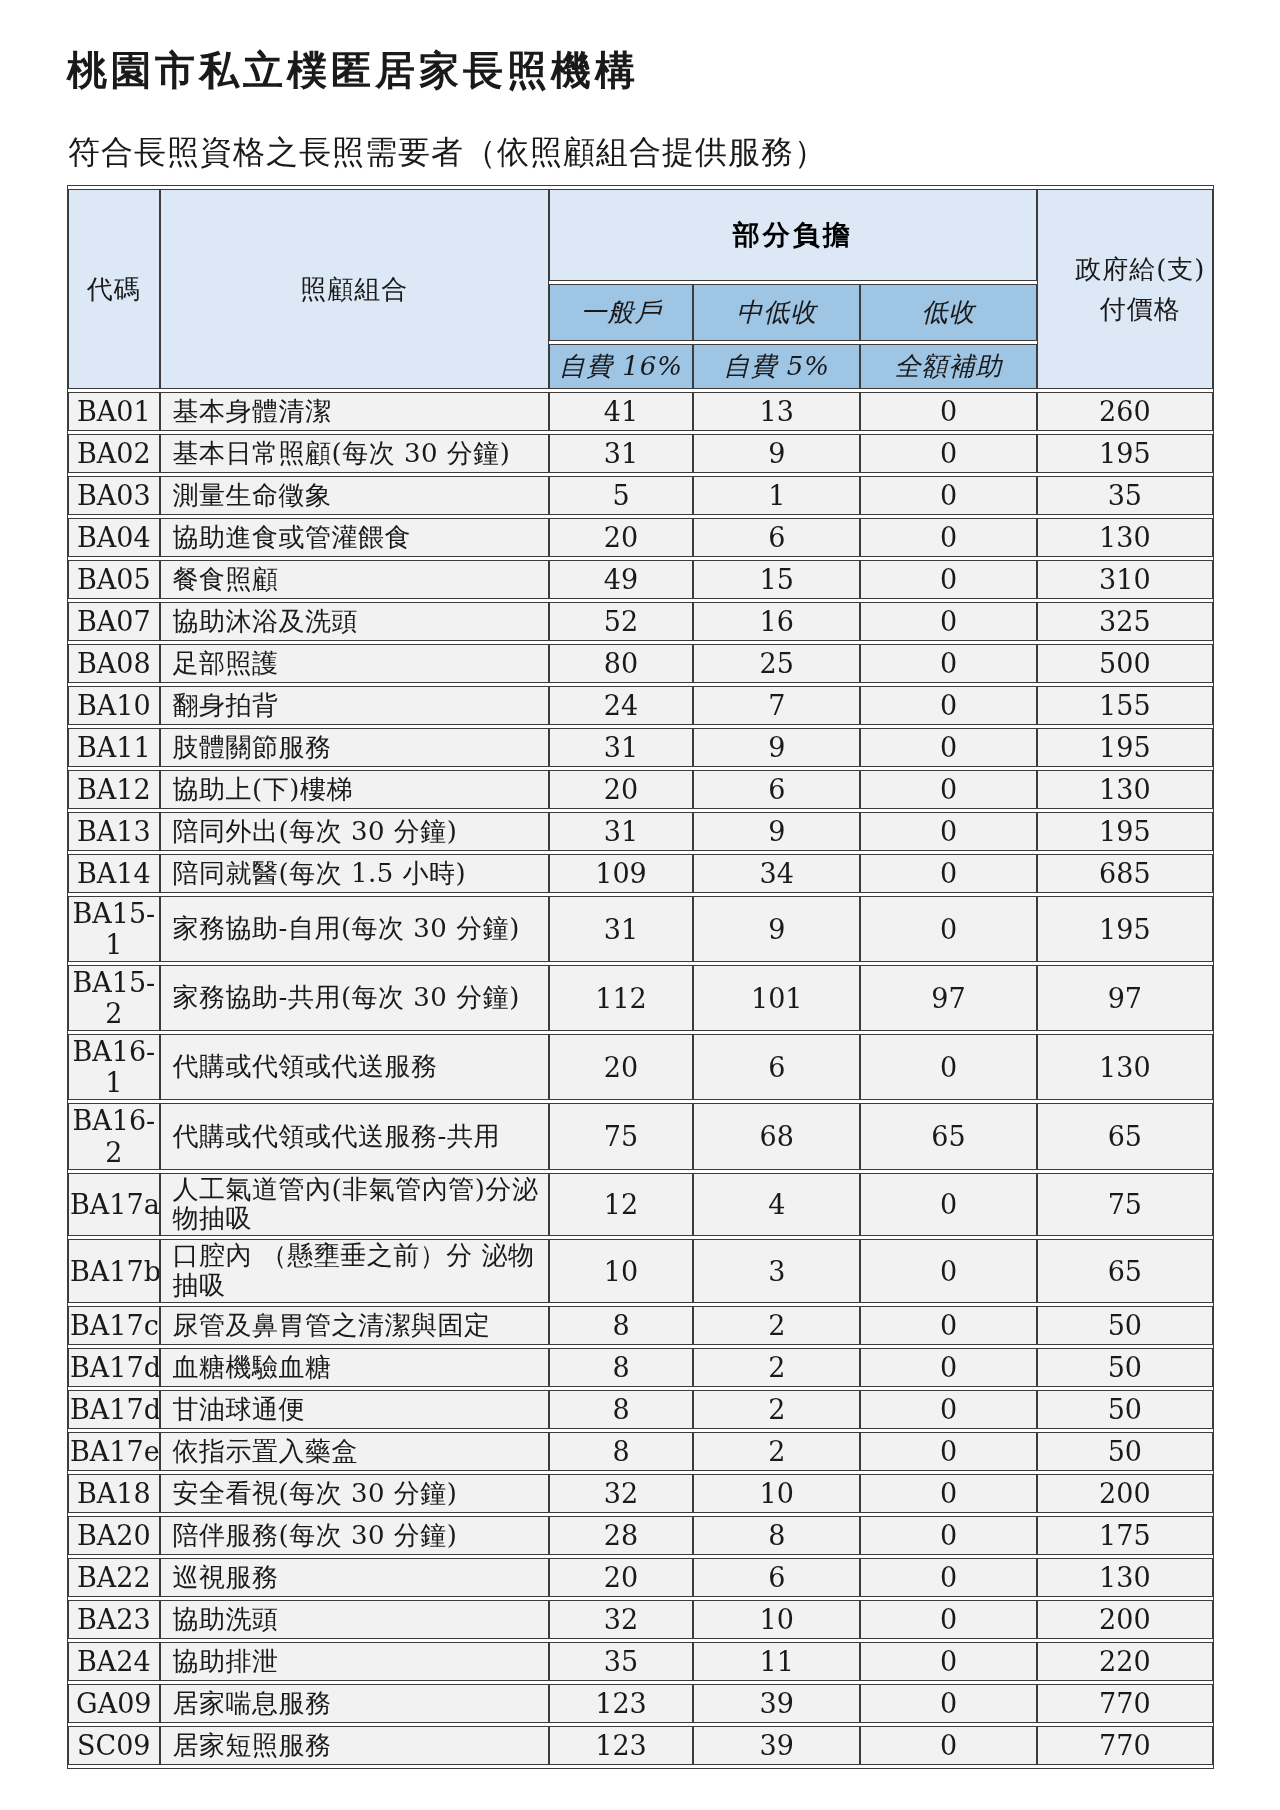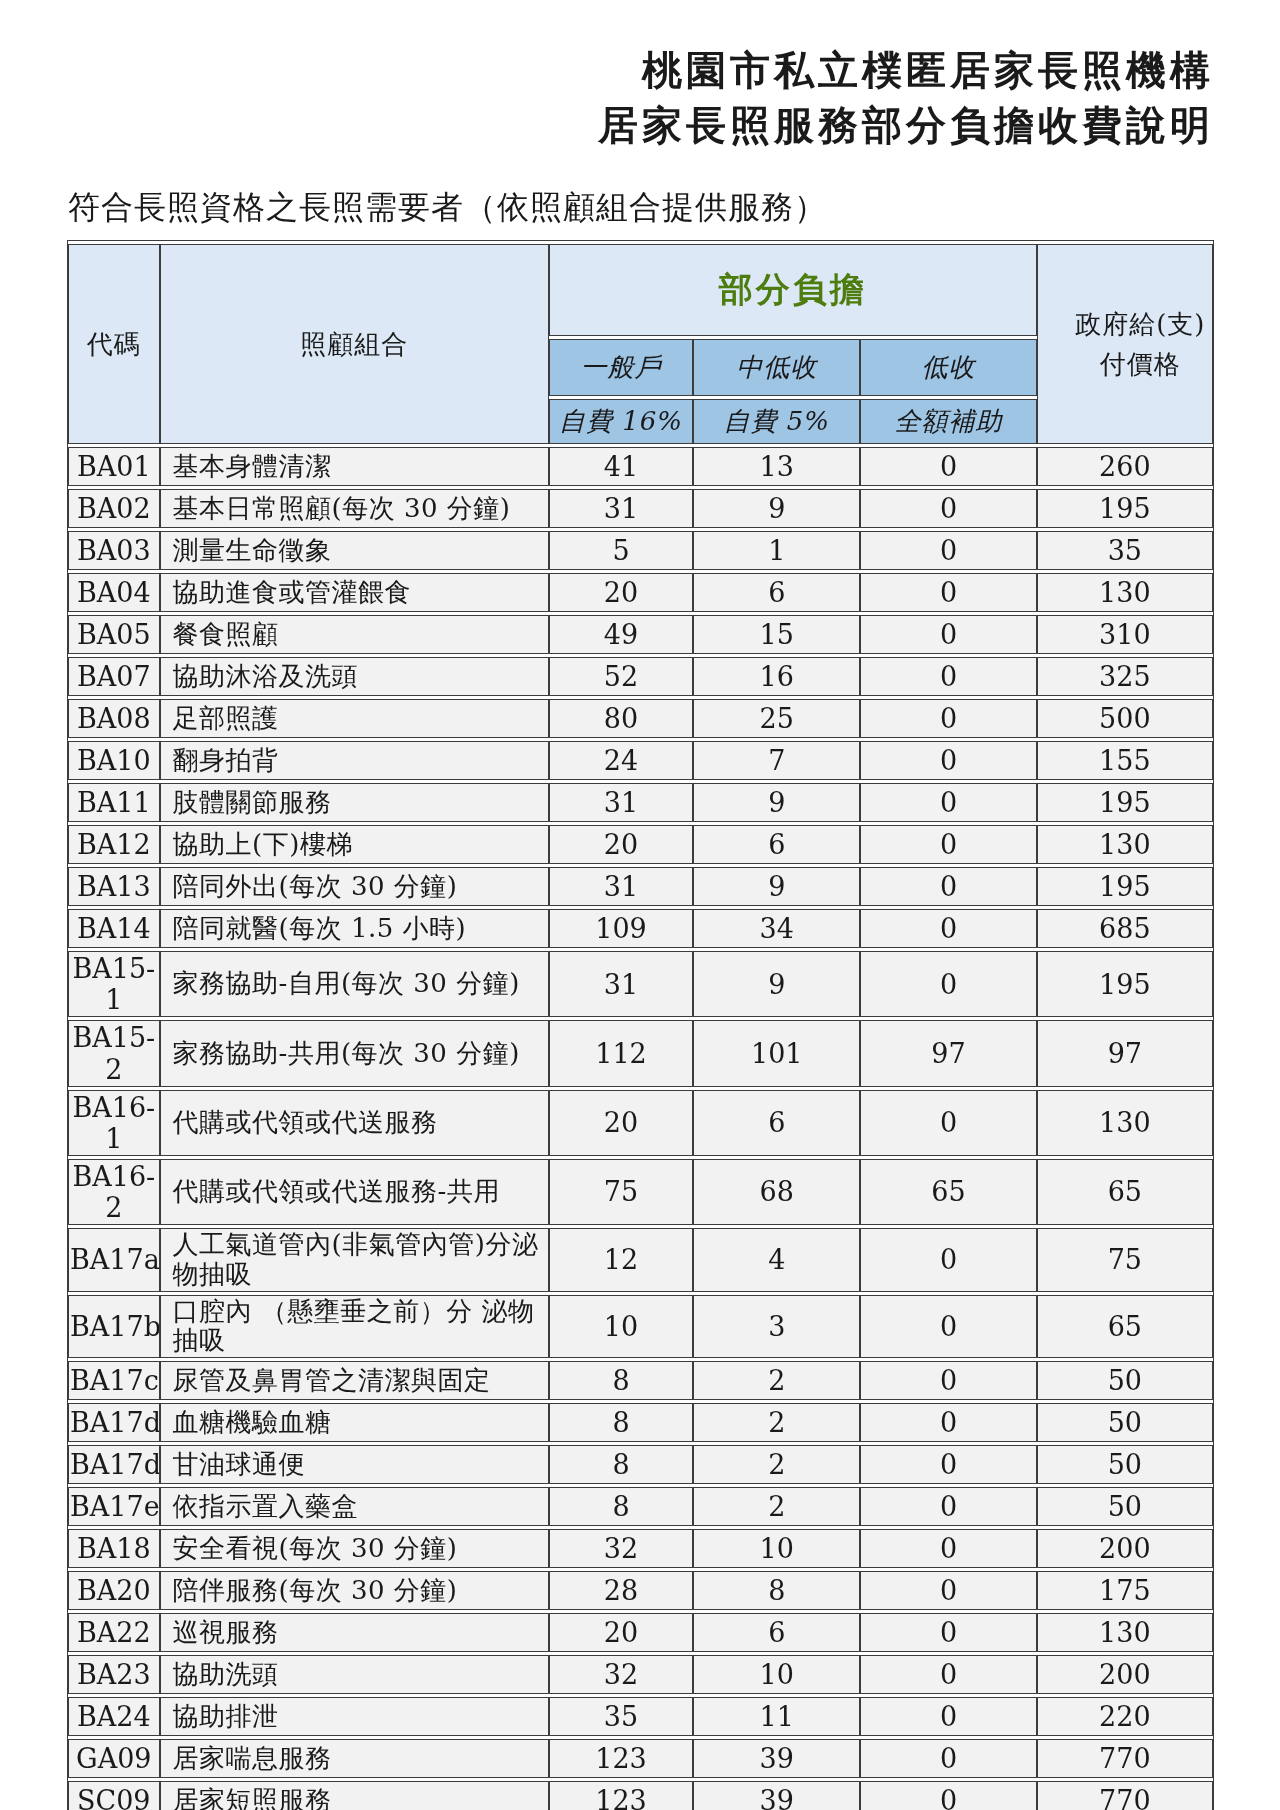--- a/index.html
+++ b/index.html
@@ -6,21 +6,21 @@
   body{
     width:1280px;height:1810px;
     font-family:"DejaVu Serif","Liberation Serif",serif;
     color:#1a1a1a;
     -webkit-font-smoothing:antialiased;
   }
   .doc{padding:42px 66px 0 67px;}
 
   
   .title{
-    text-align:right;
+    text-align:left;
     font-size:40px;
     font-weight:700;
     letter-spacing:4px;
     line-height:1.38;
     margin:0;
   }
   .subtitle{
     font-size:32px;
     letter-spacing:1px;
     margin:34px 0 10px 1px;
@@ -51,23 +51,23 @@
   thead th{
     background:#dce8f5;
     font-weight:400;
     font-size:26px;
     letter-spacing:1px;
   }
   thead tr.hr1{height:92px;}
   thead tr.hr2{height:57px;}
   thead tr.hr3{height:45px;}
   th.copay-label{
-    color:#4d7c0f;
+    color:#000000;
     font-weight:700;
-    font-size:34px;
+    font-size:27px;
     letter-spacing:3px;
   }
   th.gov-label{white-space:pre-line;line-height:1.55;padding-left:32px;}
   th.sub-blue{background:#9fc5e5;font-style:italic;}
 
   tbody td{
     background:#f2f2f2;
     font-size:26px;
     height:35px;
     line-height:1.15;
@@ -81,21 +81,20 @@
     font-size:27px;
     font-family:"DejaVu Serif","Liberation Serif",serif;
   }
 </style>
 </head>
 <body>
 
 <div class="doc">
 
   <h1 class="title">桃園市私立樸匿居家長照機構</h1>
-  <h1 class="title">居家長照服務部分負擔收費說明</h1>
 
   <div class="subtitle">符合長照資格之長照需要者（依照顧組合提供服務）</div>
 
   <table class="fee">
     <colgroup>
       <col class="c-code">
         <col class="c-name">
         <col class="c-gen">
         <col class="c-mid">
         <col class="c-low">

